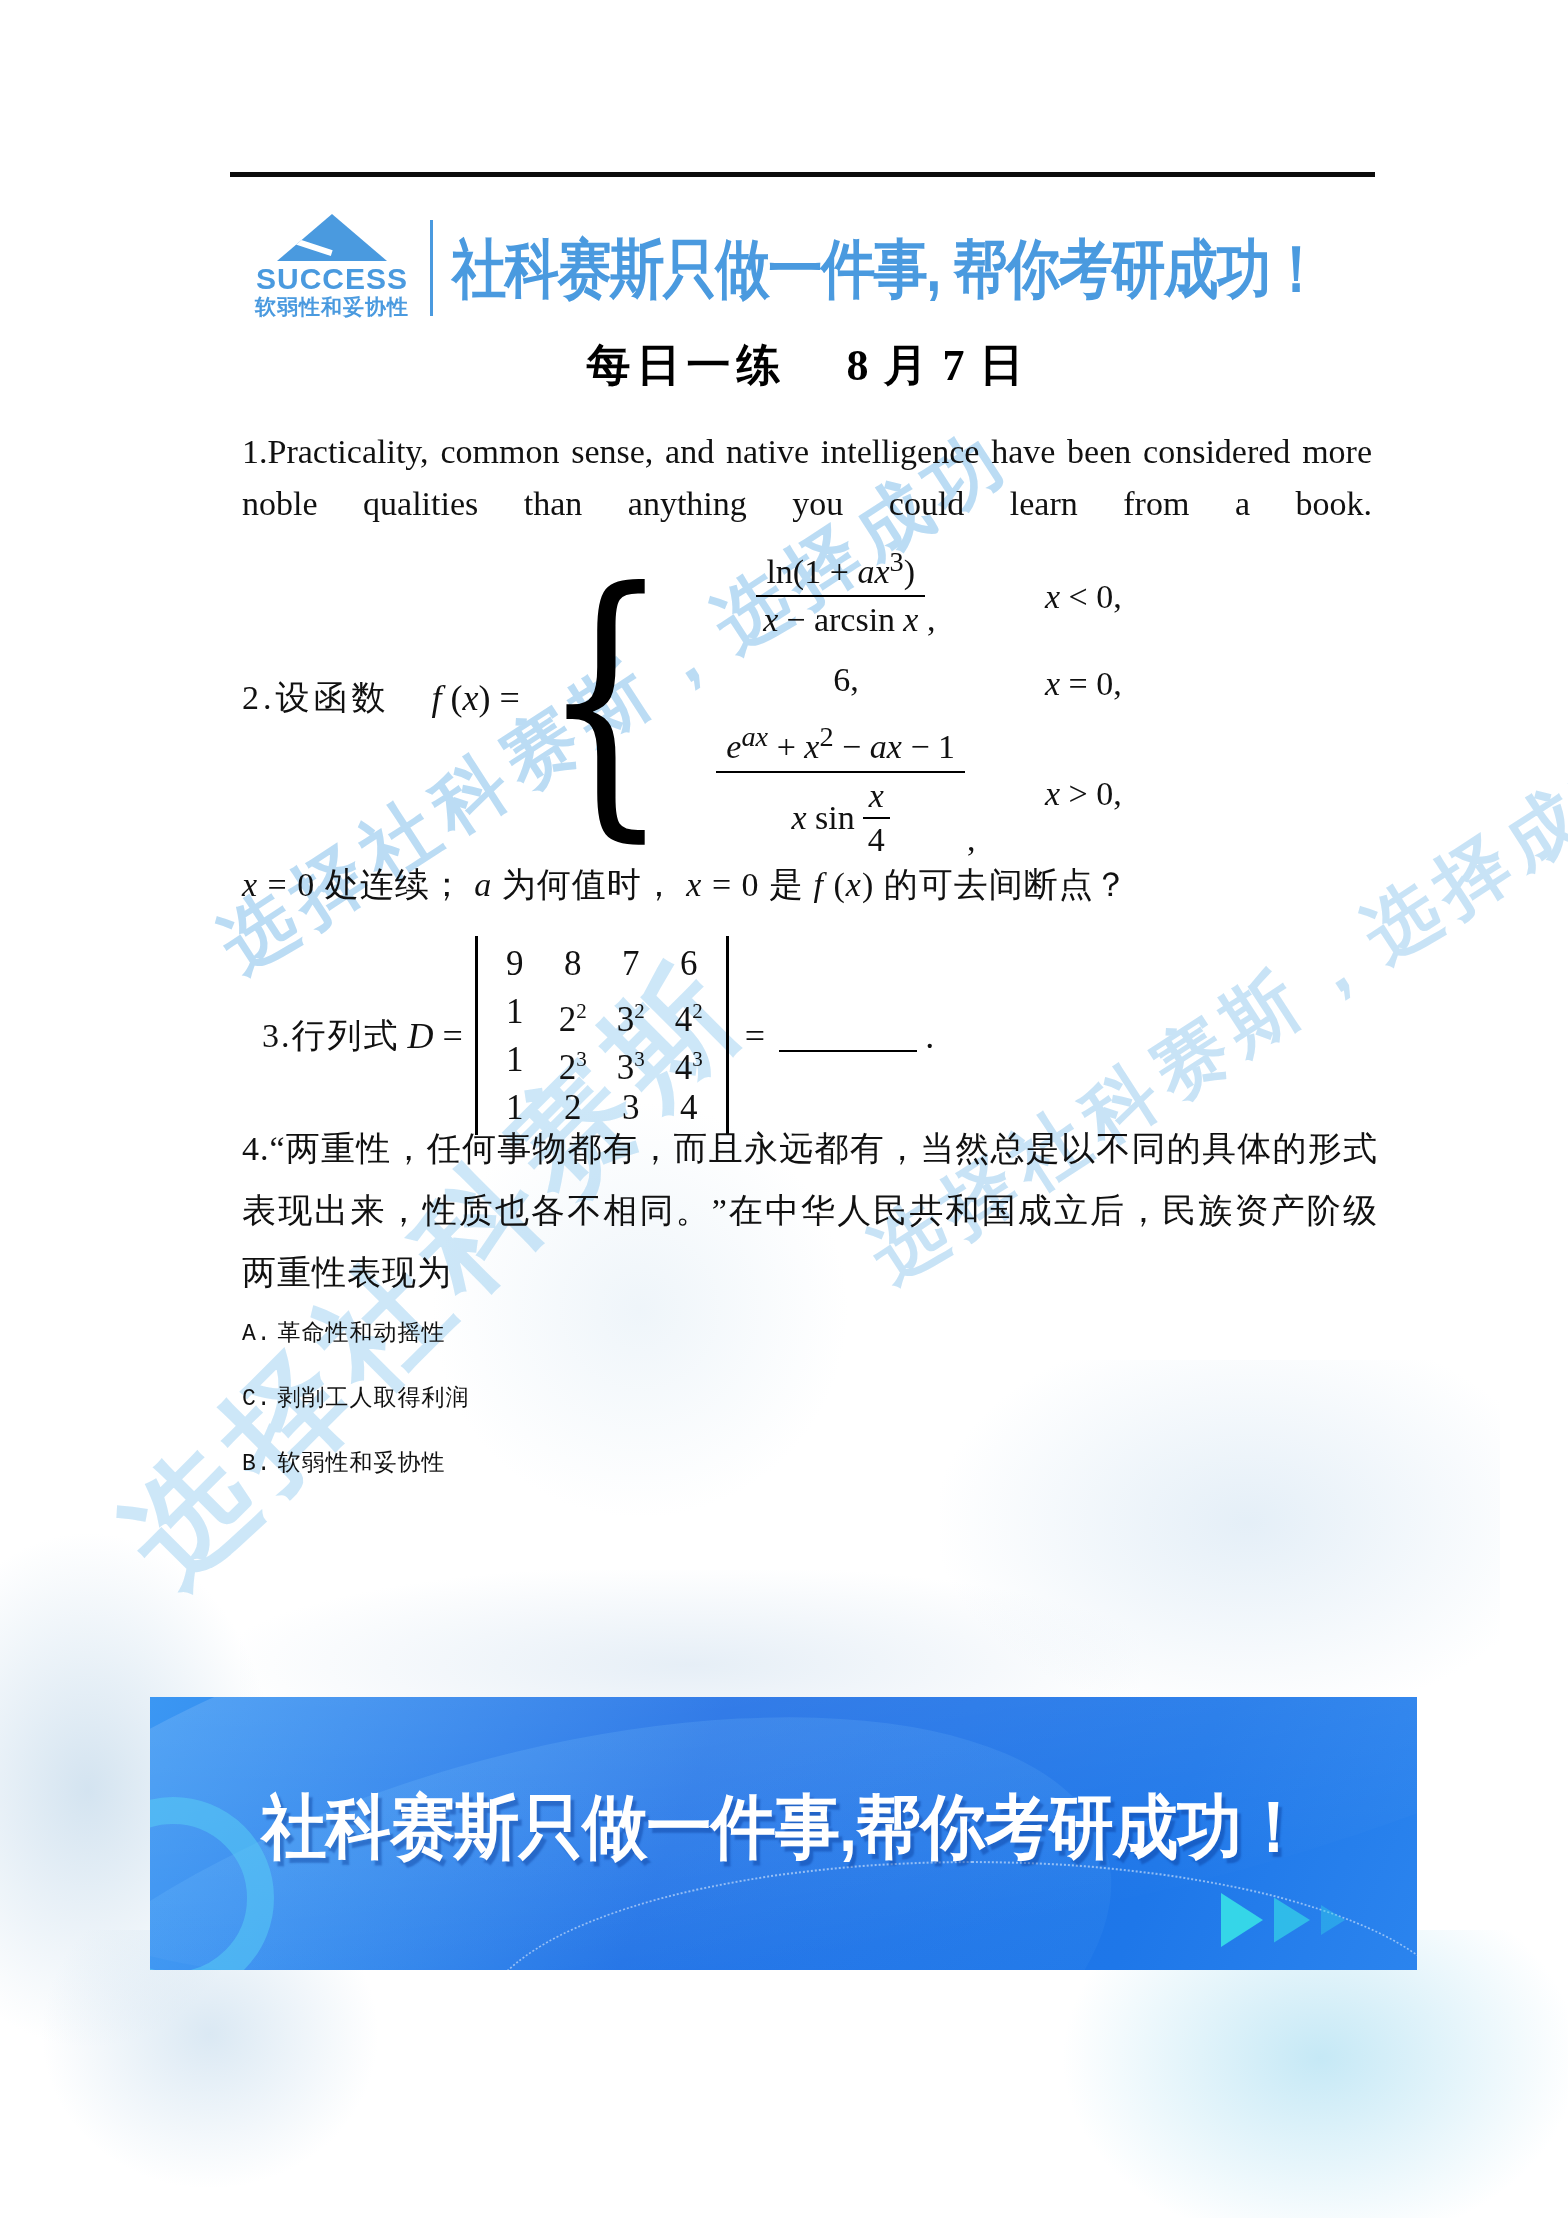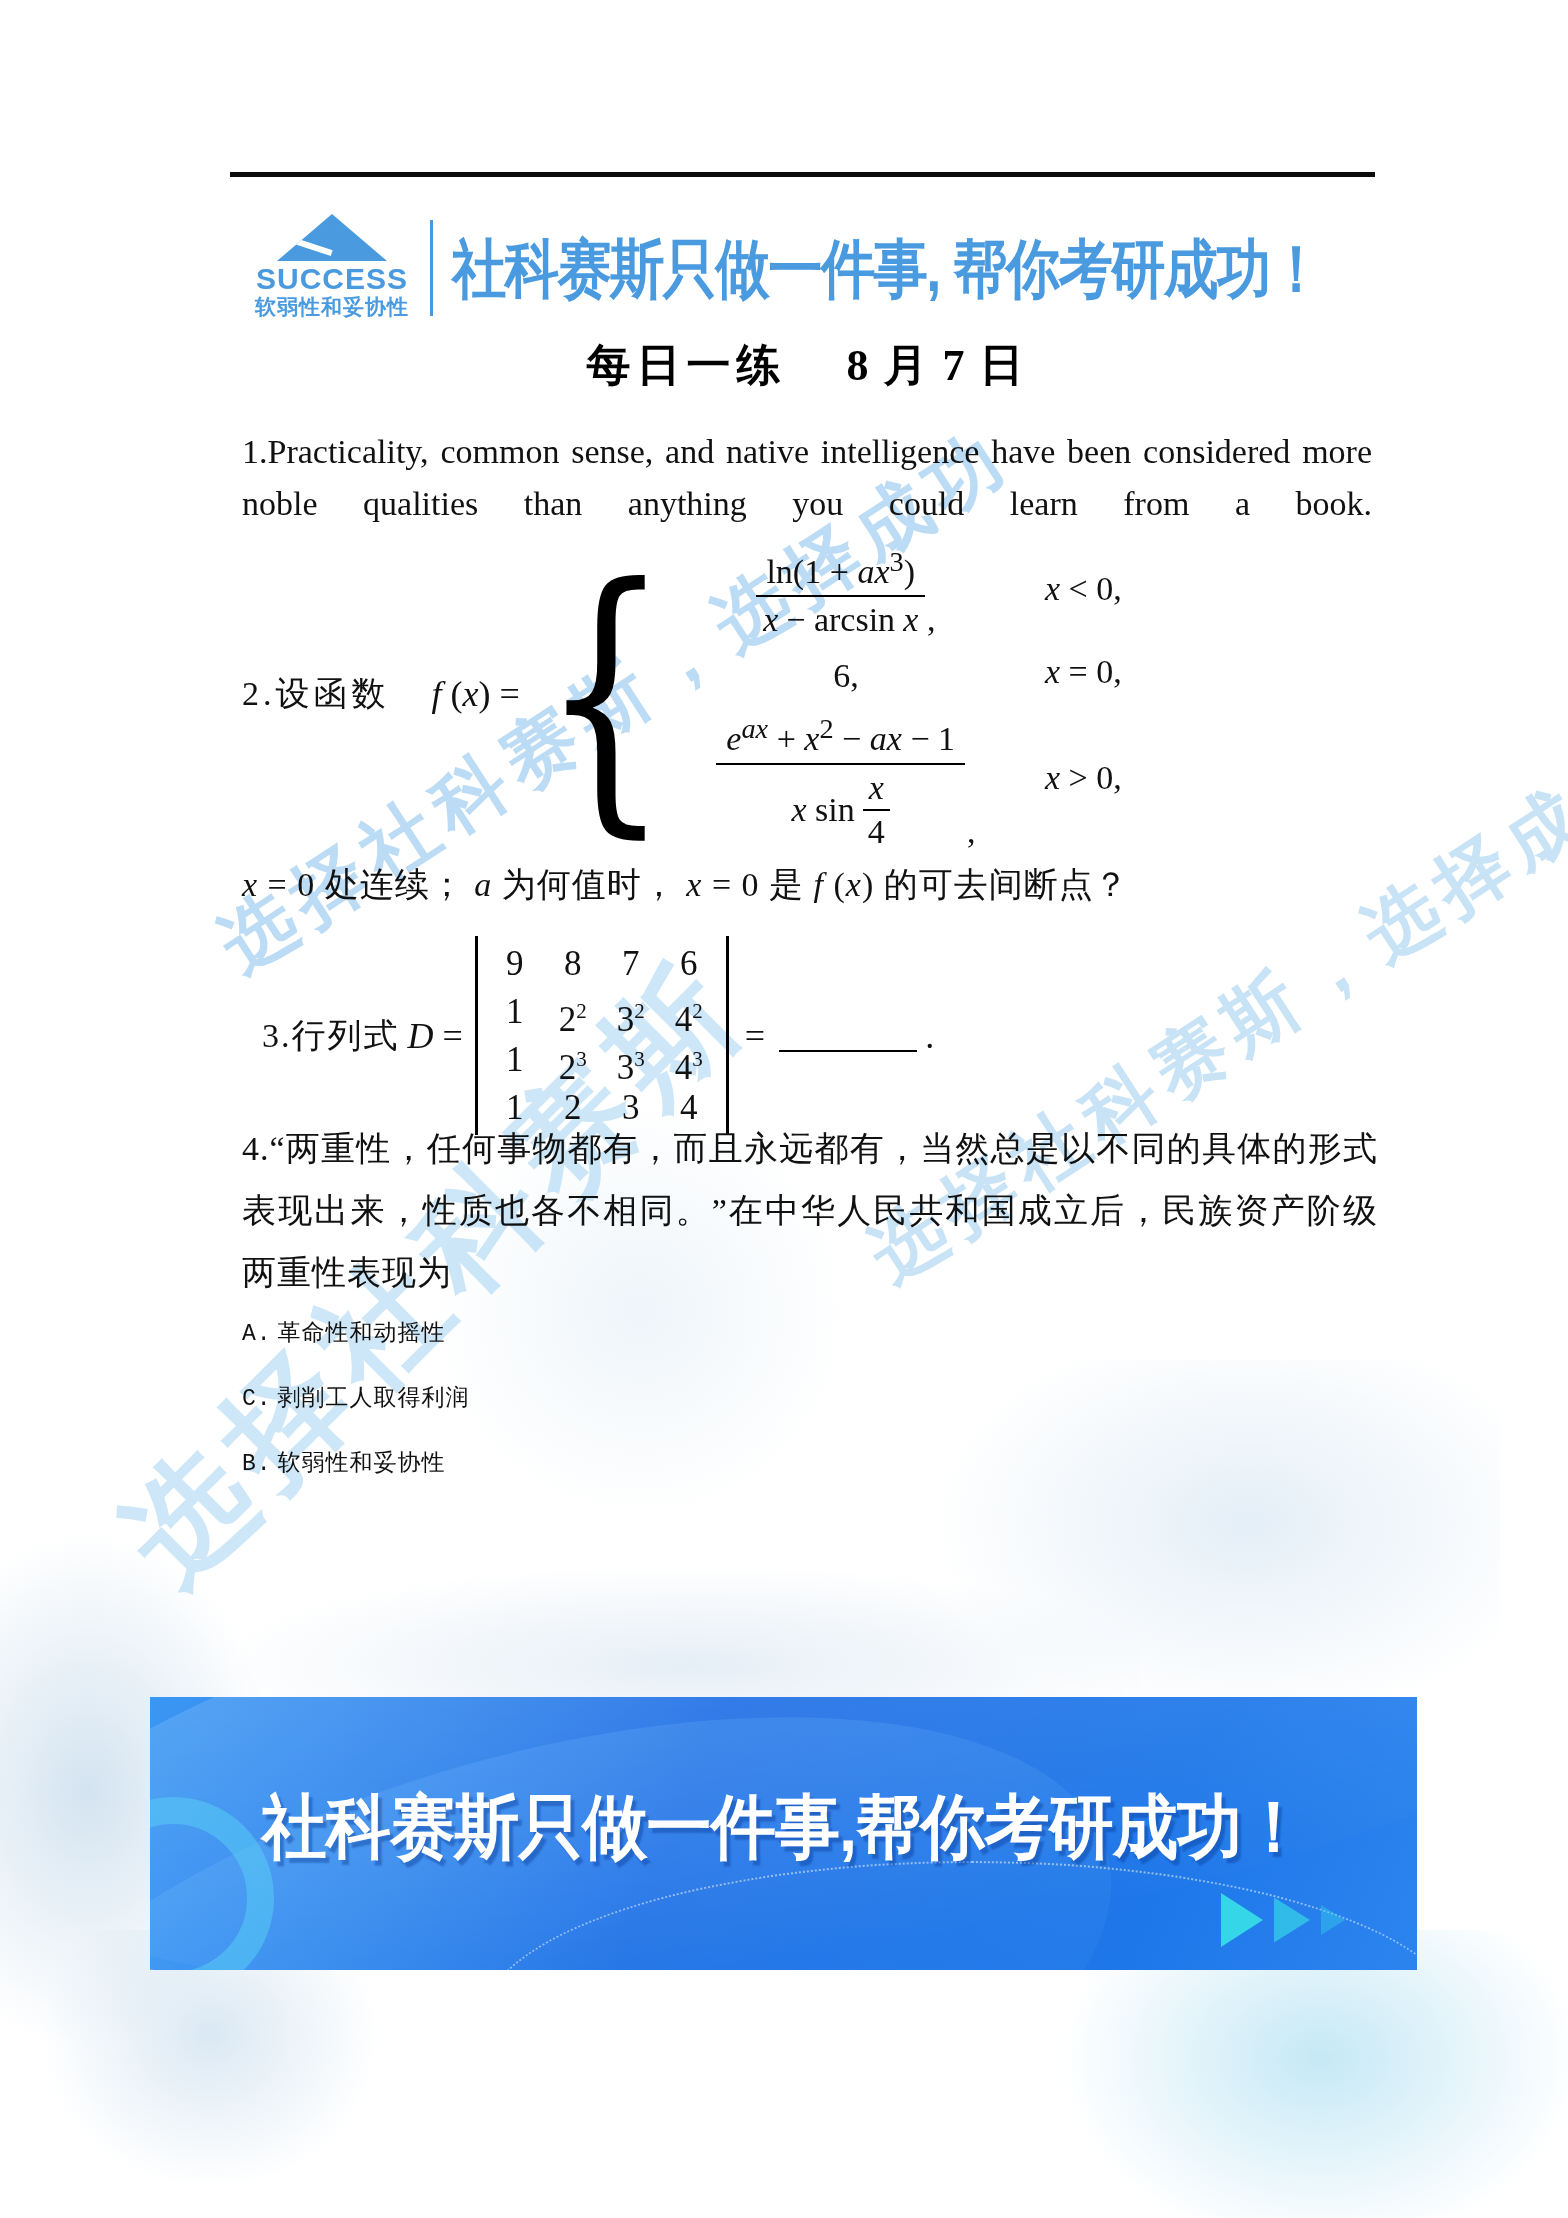--- a/index.html
+++ b/index.html
@@ -64,21 +64,21 @@
   .q1::after{content:"";display:inline-block;width:100%;}
 
   .q2{position:absolute;left:242px;top:538px;display:flex;align-items:center;}
   .q2-head{font-size:34px;letter-spacing:4px;}
   .q2-fx{font-size:36px;margin-left:42px;margin-right:10px;white-space:nowrap;}
   .brace{font-family:"DejaVu Serif",serif;font-size:225px;line-height:225px;
     transform:scaleY(1.28) scaleX(.9);margin:0 4px;color:#000;}
   .cases{display:flex;flex-direction:column;gap:10px;}
   .case{display:flex;align-items:center;font-size:34px;}
   .expr{width:330px;display:flex;justify-content:center;align-items:center;margin-top:8px;}
-  .cond{width:215px;margin-left:34px;white-space:nowrap;}
+  .cond{width:215px;margin-left:34px;white-space:nowrap;margin-top:16px;}
   .tail{white-space:nowrap;letter-spacing:2px;}
   .frac{display:inline-flex;flex-direction:column;align-items:center;vertical-align:middle;}
   .frac .num{padding:0 10px 4px 10px;border-bottom:2.5px solid #000;text-align:center;white-space:nowrap;}
   .frac .den{padding-top:4px;text-align:center;white-space:nowrap;display:flex;align-items:center;justify-content:center;gap:8px;}
   .sfrac{display:inline-flex;flex-direction:column;align-items:center;}
   .sfrac .snum{padding:0 6px 2px 6px;border-bottom:2px solid #000;}
   .sfrac .sden{padding-top:2px;}
   .comma{align-self:flex-end;margin-left:2px;}
 
   .q2-follow{position:absolute;left:242px;top:862px;font-size:34px;letter-spacing:1px;white-space:nowrap;}

